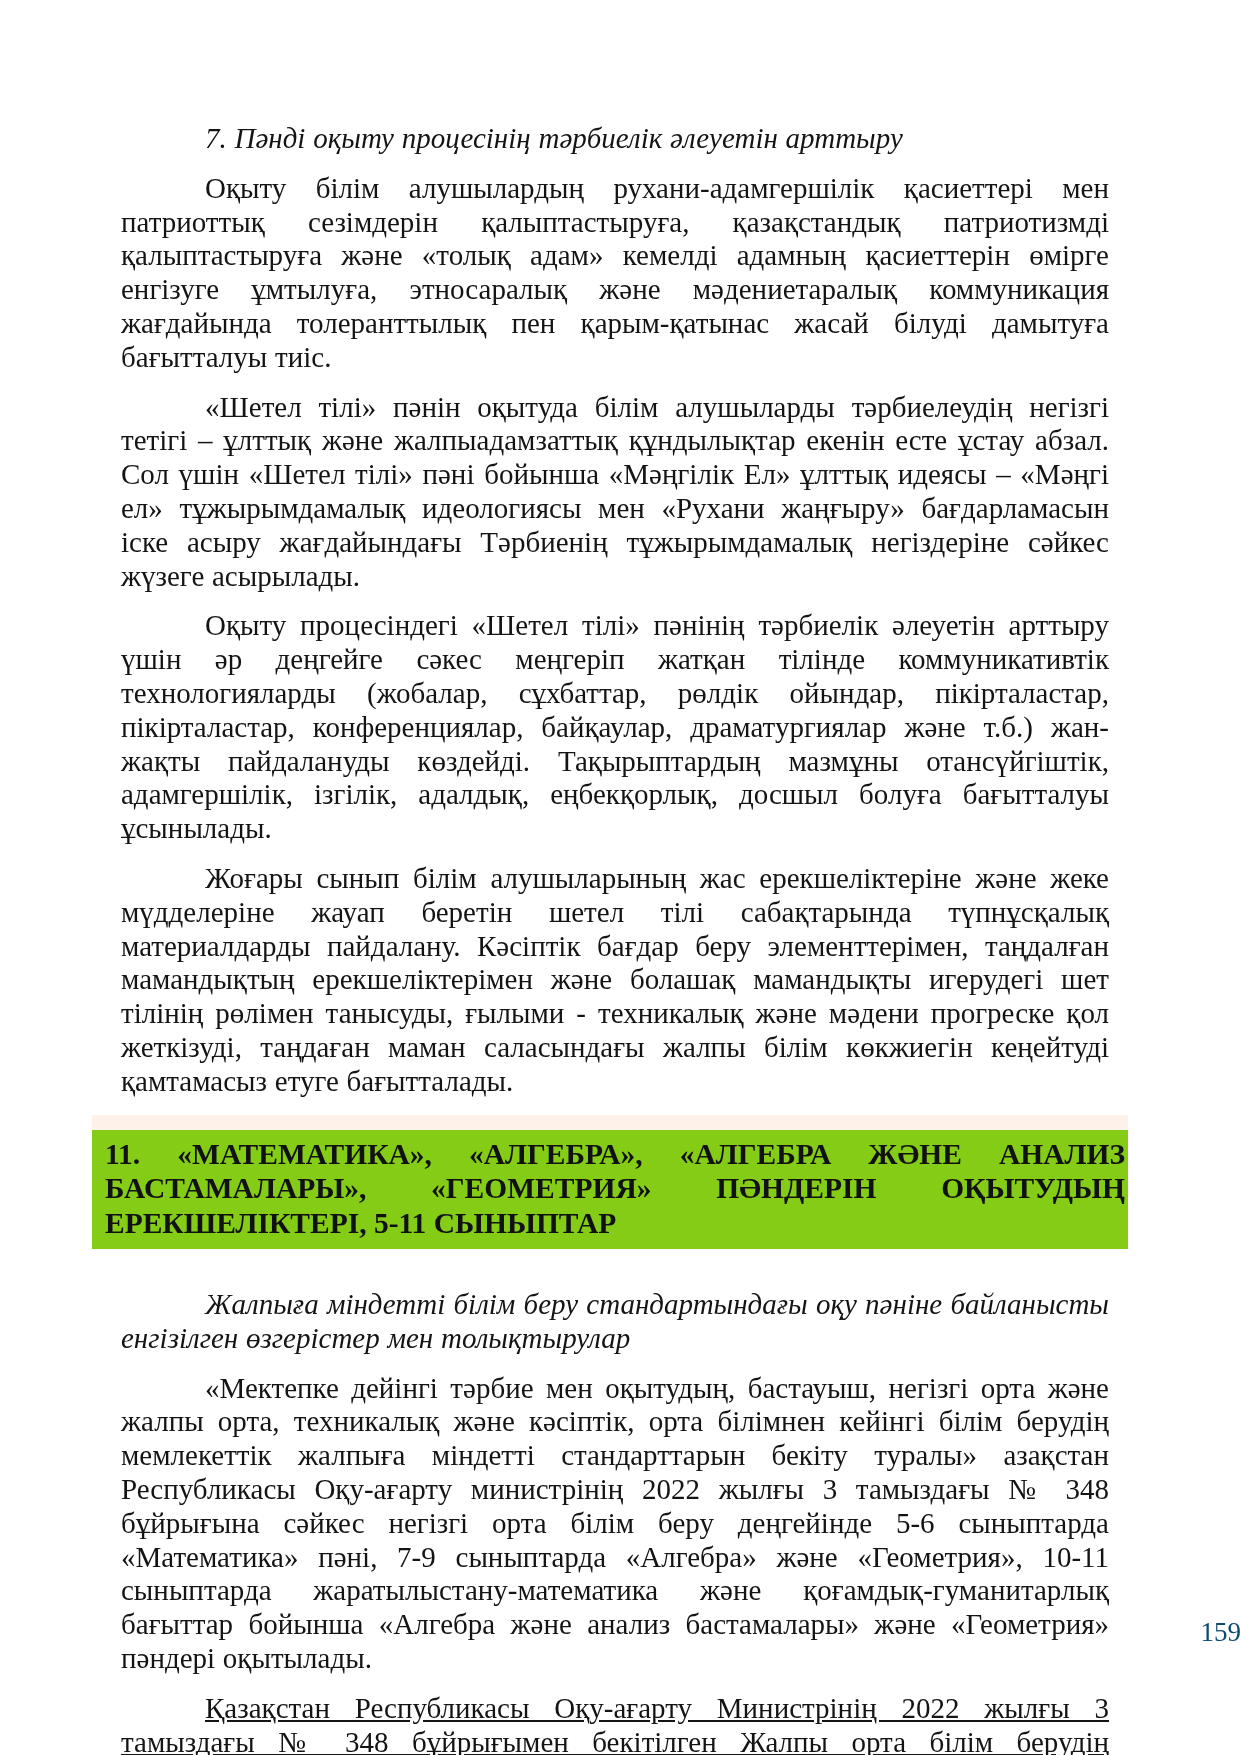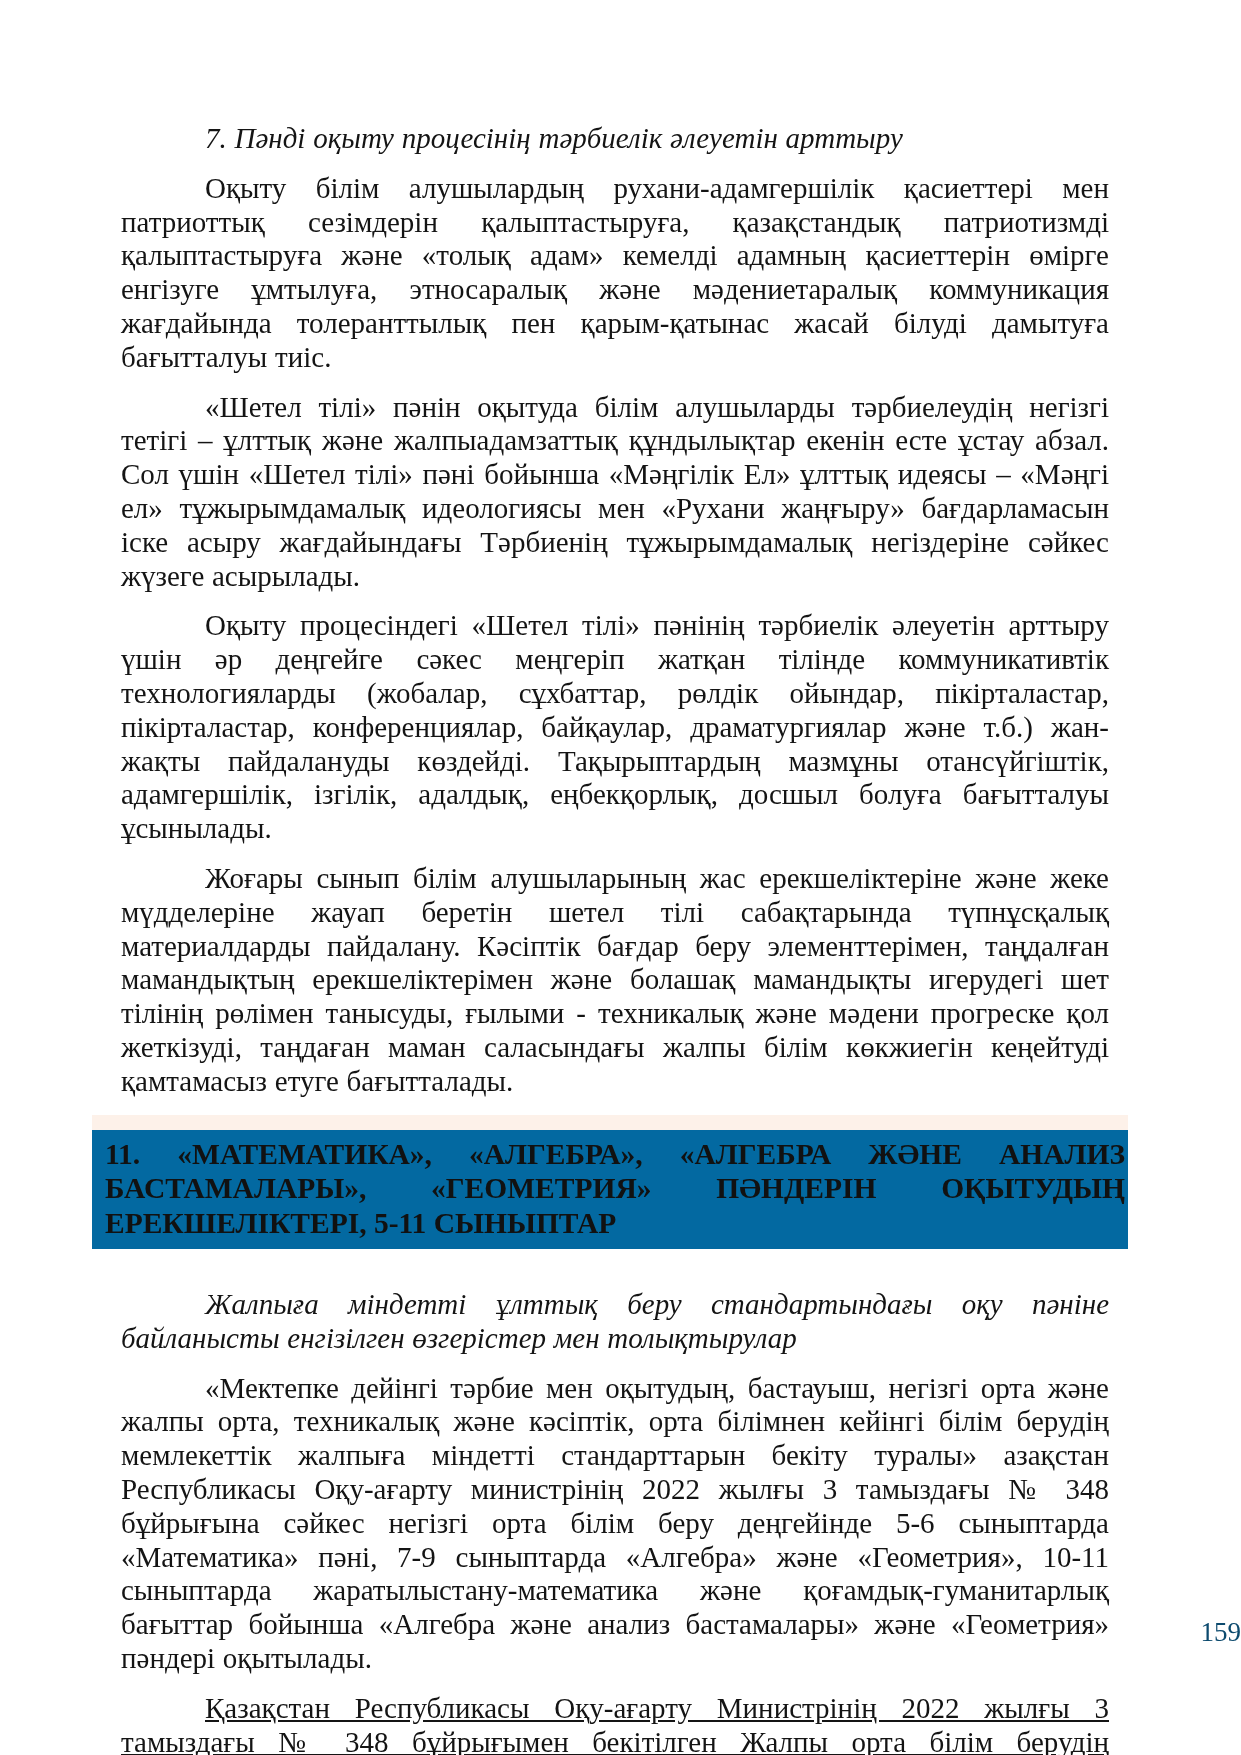--- a/index.html
+++ b/index.html
@@ -71,19 +71,19 @@
 <body>
 
 <div class="page">
   <main class="content">
       <p class="para italic">7. Пәнді оқыту процесінің тәрбиелік әлеуетін арттыру</p>
       <p class="para">Оқыту білім алушылардың рухани-адамгершілік қасиеттері мен патриоттық сезімдерін қалыптастыруға, қазақстандық патриотизмді қалыптастыруға және «толық адам» кемелді адамның қасиеттерін өмірге енгізуге ұмтылуға, этносаралық және мәдениетаралық коммуникация жағдайында толеранттылық пен қарым-қатынас жасай білуді дамытуға бағытталуы тиіс.</p>
       <p class="para">«Шетел тілі» пәнін оқытуда білім алушыларды тәрбиелеудің негізгі тетігі – ұлттық және жалпыадамзаттық құндылықтар екенін есте ұстау абзал. Сол үшін «Шетел тілі» пәні бойынша «Мәңгілік Ел» ұлттық идеясы – «Мәңгі ел» тұжырымдамалық идеологиясы мен «Рухани жаңғыру» бағдарламасын іске асыру жағдайындағы Тәрбиенің тұжырымдамалық негіздеріне сәйкес жүзеге асырылады.</p>
       <p class="para">Оқыту процесіндегі «Шетел тілі» пәнінің тәрбиелік әлеуетін арттыру үшін әр деңгейге сәкес меңгеріп жатқан тілінде коммуникативтік технологияларды (жобалар, сұхбаттар, рөлдік ойындар, пікірталастар, пікірталастар, конференциялар, байқаулар, драматургиялар және т.б.) жан- жақты пайдалануды көздейді. Тақырыптардың мазмұны отансүйгіштік, адамгершілік, ізгілік, адалдық, еңбекқорлық, досшыл болуға бағытталуы ұсынылады.</p>
       <p class="para">Жоғары сынып білім алушыларының жас ерекшеліктеріне және жеке мүдделеріне жауап беретін шетел тілі сабақтарында түпнұсқалық материалдарды пайдалану. Кәсіптік бағдар беру элементтерімен, таңдалған мамандықтың ерекшеліктерімен және болашақ мамандықты игерудегі шет тілінің рөлімен танысуды, ғылыми - техникалық және мәдени прогреске қол жеткізуді, таңдаған маман саласындағы жалпы білім көкжиегін кеңейтуді қамтамасыз етуге бағытталады.</p>
       <div class="highlight-strip" style="background: rgb(253, 241, 233);"></div>
-      <h2 class="heading-block" style="background: #0369a1;">11. «МАТЕМАТИКА», «АЛГЕБРА», «АЛГЕБРА ЖӘНЕ АНАЛИЗ БАСТАМАЛАРЫ», «ГЕОМЕТРИЯ» ПӘНДЕРІН ОҚЫТУДЫҢ ЕРЕКШЕЛІКТЕРІ, 5-11 СЫНЫПТАР</h2>
-      <p class="para italic gap-top">Жалпыға міндетті ұлттық беру стандартындағы оқу пәніне байланысты енгізілген өзгерістер мен толықтырулар</p>
+      <h2 class="heading-block" style="background: #84cc16;">11. «МАТЕМАТИКА», «АЛГЕБРА», «АЛГЕБРА ЖӘНЕ АНАЛИЗ БАСТАМАЛАРЫ», «ГЕОМЕТРИЯ» ПӘНДЕРІН ОҚЫТУДЫҢ ЕРЕКШЕЛІКТЕРІ, 5-11 СЫНЫПТАР</h2>
+      <p class="para italic gap-top">Жалпыға міндетті білім беру стандартындағы оқу пәніне байланысты енгізілген өзгерістер мен толықтырулар</p>
       <p class="para">«Мектепке дейінгі тәрбие мен оқытудың, бастауыш, негізгі орта және жалпы орта, техникалық және кәсіптік, орта білімнен кейінгі білім берудің мемлекеттік жалпыға міндетті стандарттарын бекіту туралы» азақстан Республикасы Оқу-ағарту министрінің 2022 жылғы 3 тамыздағы № 348 бұйрығына сәйкес негізгі орта білім беру деңгейінде 5-6 сыныптарда «Математика» пәні, 7-9 сыныптарда «Алгебра» және «Геометрия», 10-11 сыныптарда жаратылыстану-математика және қоғамдық-гуманитарлық бағыттар бойынша «Алгебра және анализ бастамалары» және «Геометрия» пәндері оқытылады.</p>
       <p class="para justify-last">Қазақстан Республикасы Оқу-ағарту Министрінің 2022 жылғы 3 тамыздағы № 348 бұйрығымен бекітілген Жалпы орта білім берудің мемлекеттік жалпыға міндетті стандартының 34-тармағына сәйкес «Алгебра және талдау</p>
     </main>
   <div class="page-number">159</div>
 </div>
 
 </body></html>

